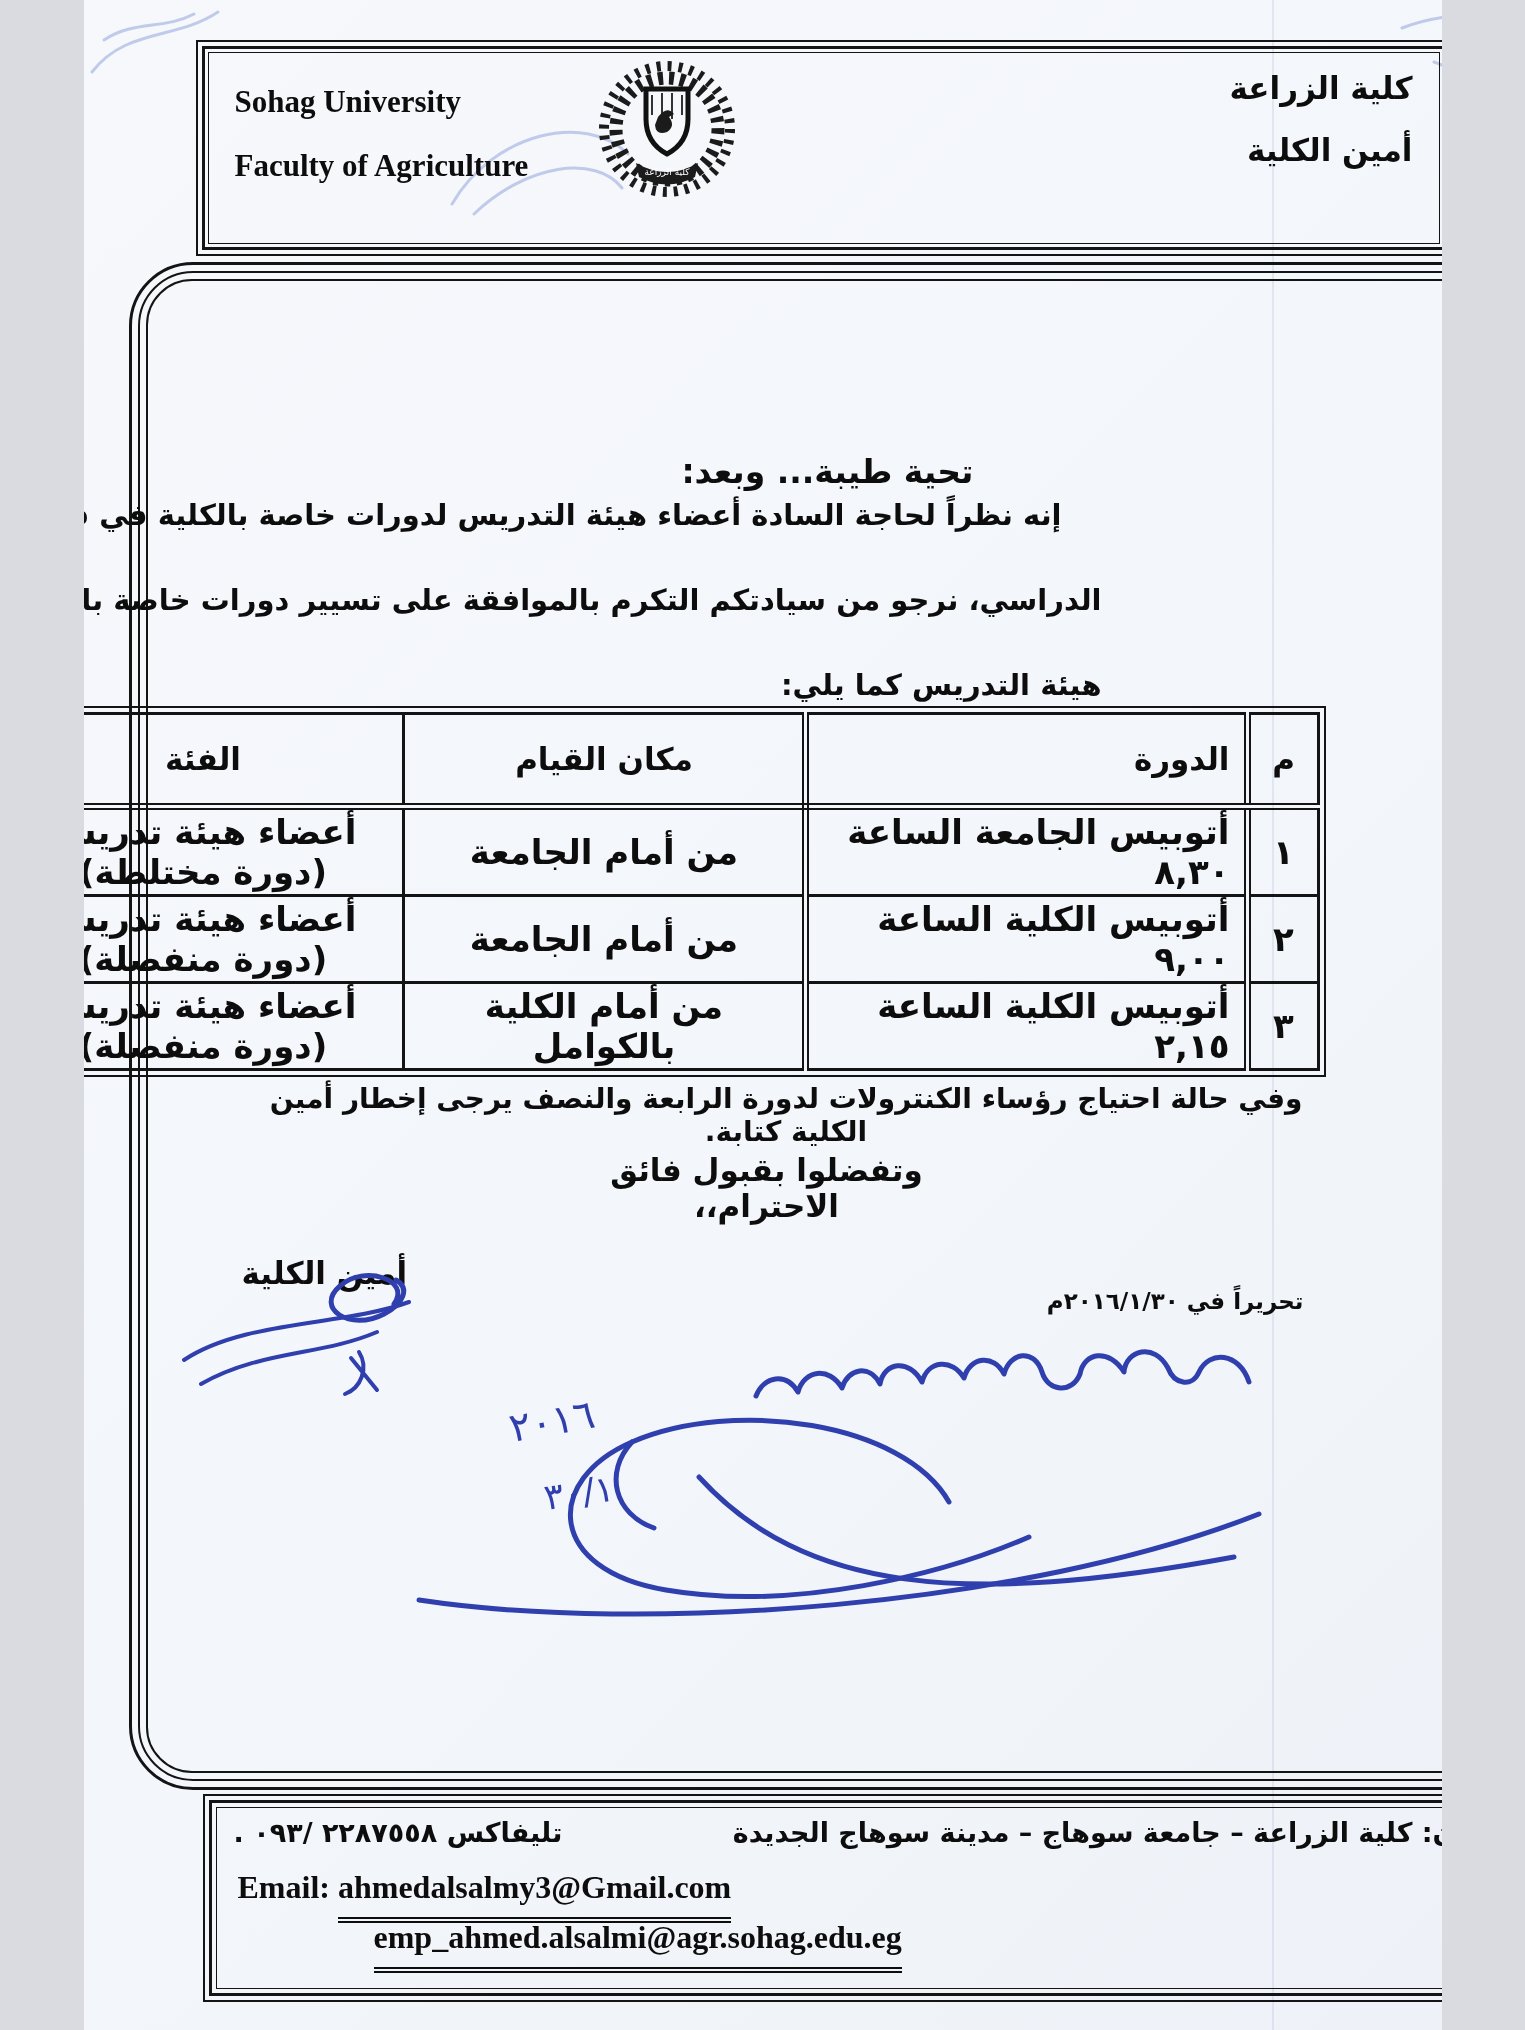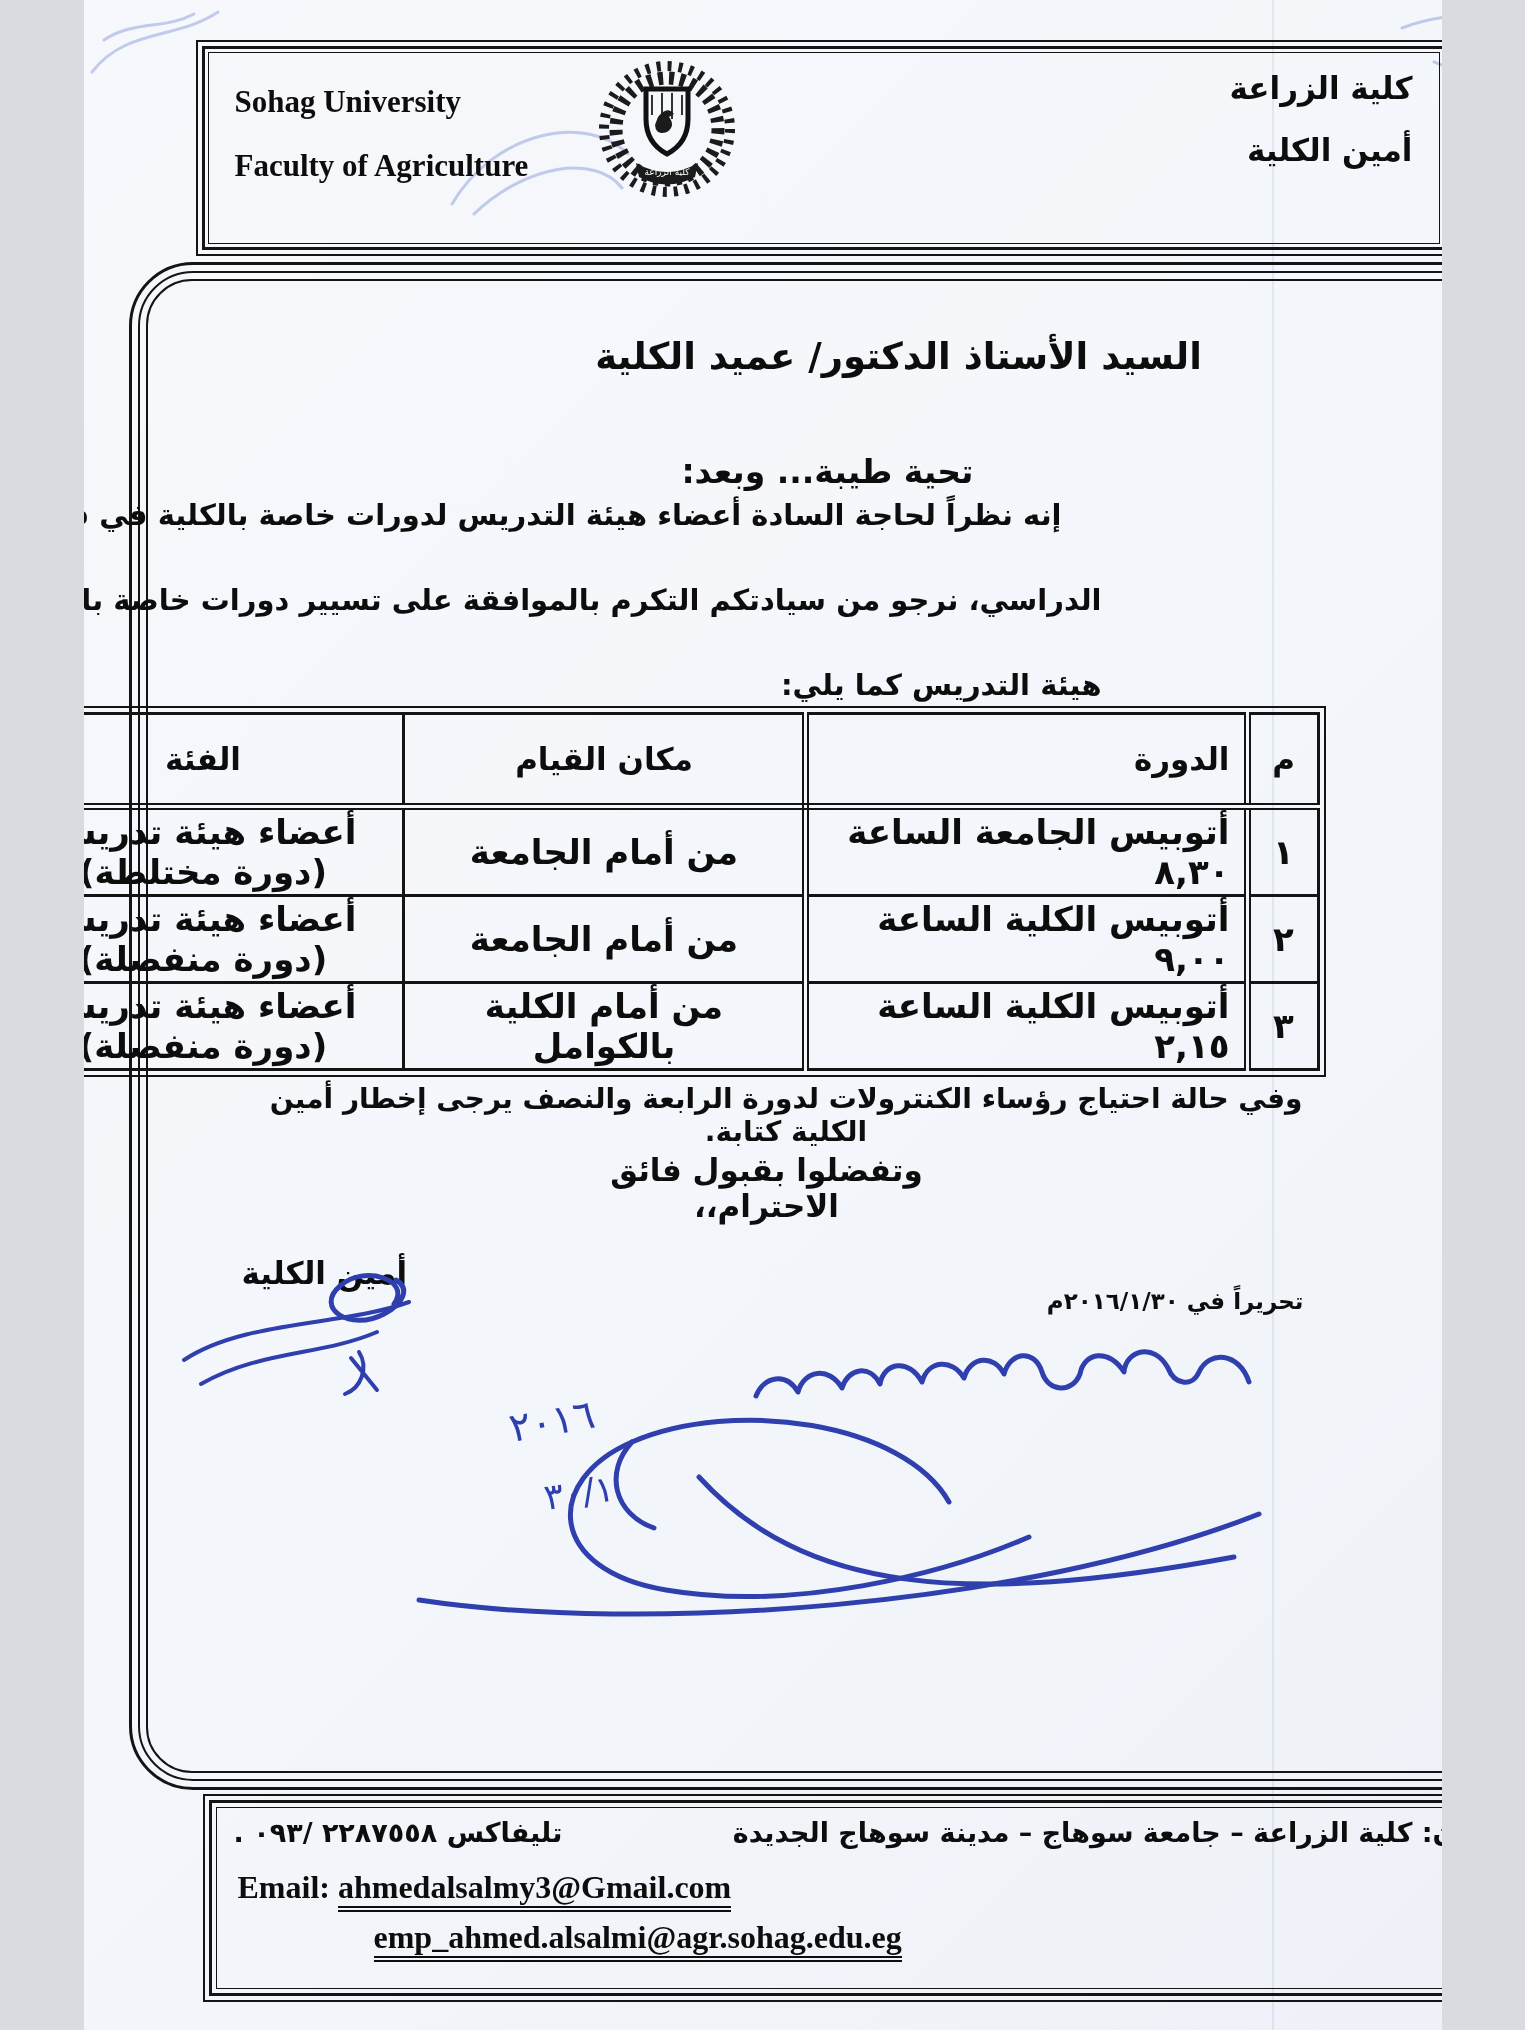--- a/index.html
+++ b/index.html
@@ -63,21 +63,21 @@
   
   .footer-box{
     position:absolute;left:125px;top:1800px;width:1338px;height:190px;
     border:3px solid #141414;outline:2px solid #141414;outline-offset:4px;
   }
   .footer-box::before{content:"";position:absolute;inset:4px;border:1px solid #141414;pointer-events:none;}
   .f-line1{position:absolute;top:14px;left:22px;right:22px;display:flex;direction:rtl;
     justify-content:space-between;align-items:baseline;font-size:27px;}
   .f-line2{position:absolute;top:66px;left:26px;font-size:32px;}
   .f-line3{position:absolute;top:116px;left:162px;font-size:32px;}
-  .u-dbl{border-bottom:6px double #0d0d0d;padding-bottom:1px;text-decoration:none;color:#0d0d0d;}
+  .u-dbl{border-bottom:6px double #0d0d0d;padding-bottom:12px;text-decoration:none;color:#0d0d0d;}
 
   svg .ink{stroke:#2f3fae;fill:none;stroke-linecap:round;stroke-linejoin:round;}
   svg .faint{stroke:#93a6dd;fill:none;stroke-linecap:round;opacity:.55;}
 </style>
 </head>
 <body>
 
 <div class="page">
 
   <div class="fold" style="left:1188px"></div>
@@ -114,21 +114,20 @@
     </svg>
 
     <div class="hdr-ar">
       <div class="ar">كلية الزراعة</div>
       <div class="ar">أمين الكلية</div>
     </div>
   </div>
 
   <div class="frame"></div>
 
-  <div class="recipient ar">السيد الأستاذ الدكتور/ عميد الكلية</div>
   <div class="salutation ar">تحية طيبة... وبعد:</div>
 
   <div class="bodyline b1 ar">إنه نظراً لحاجة السادة أعضاء هيئة التدريس لدورات خاصة بالكلية في فترة أجازة نصف العام</div>
   <div class="bodyline b2 ar">الدراسي، نرجو من سيادتكم التكرم بالموافقة على تسيير دورات خاصة بالكلية بحيث تصير دورات أعضاء</div>
   <div class="bodyline b3 ar">هيئة التدريس كما يلي:</div>
 
   <table class="schedule">
     <thead>
       <tr>
         <th class="col-idx">م</th>

